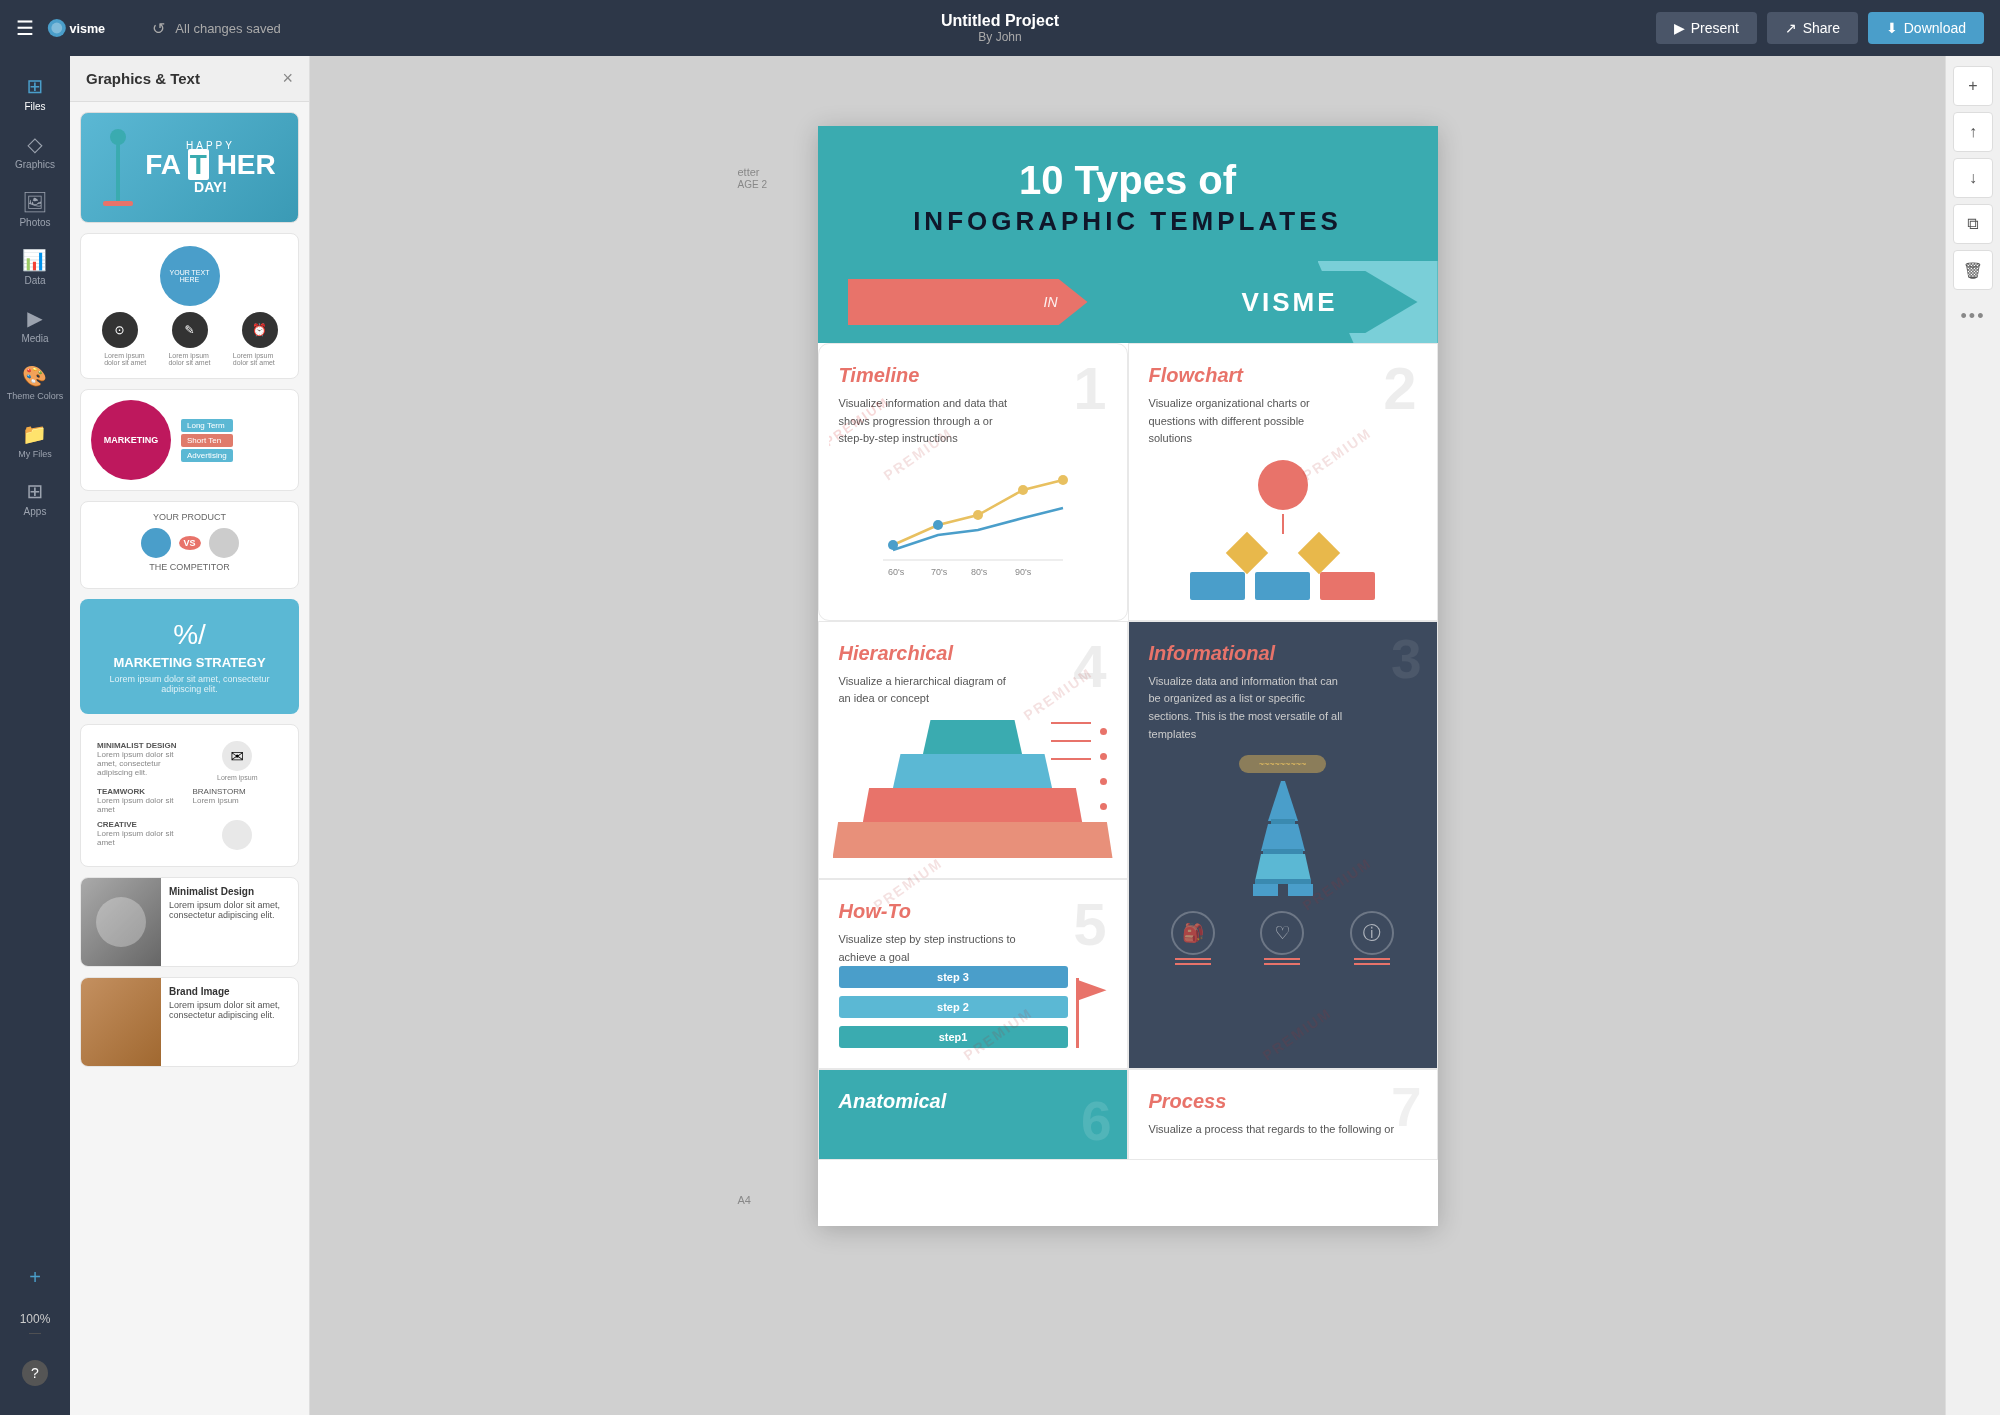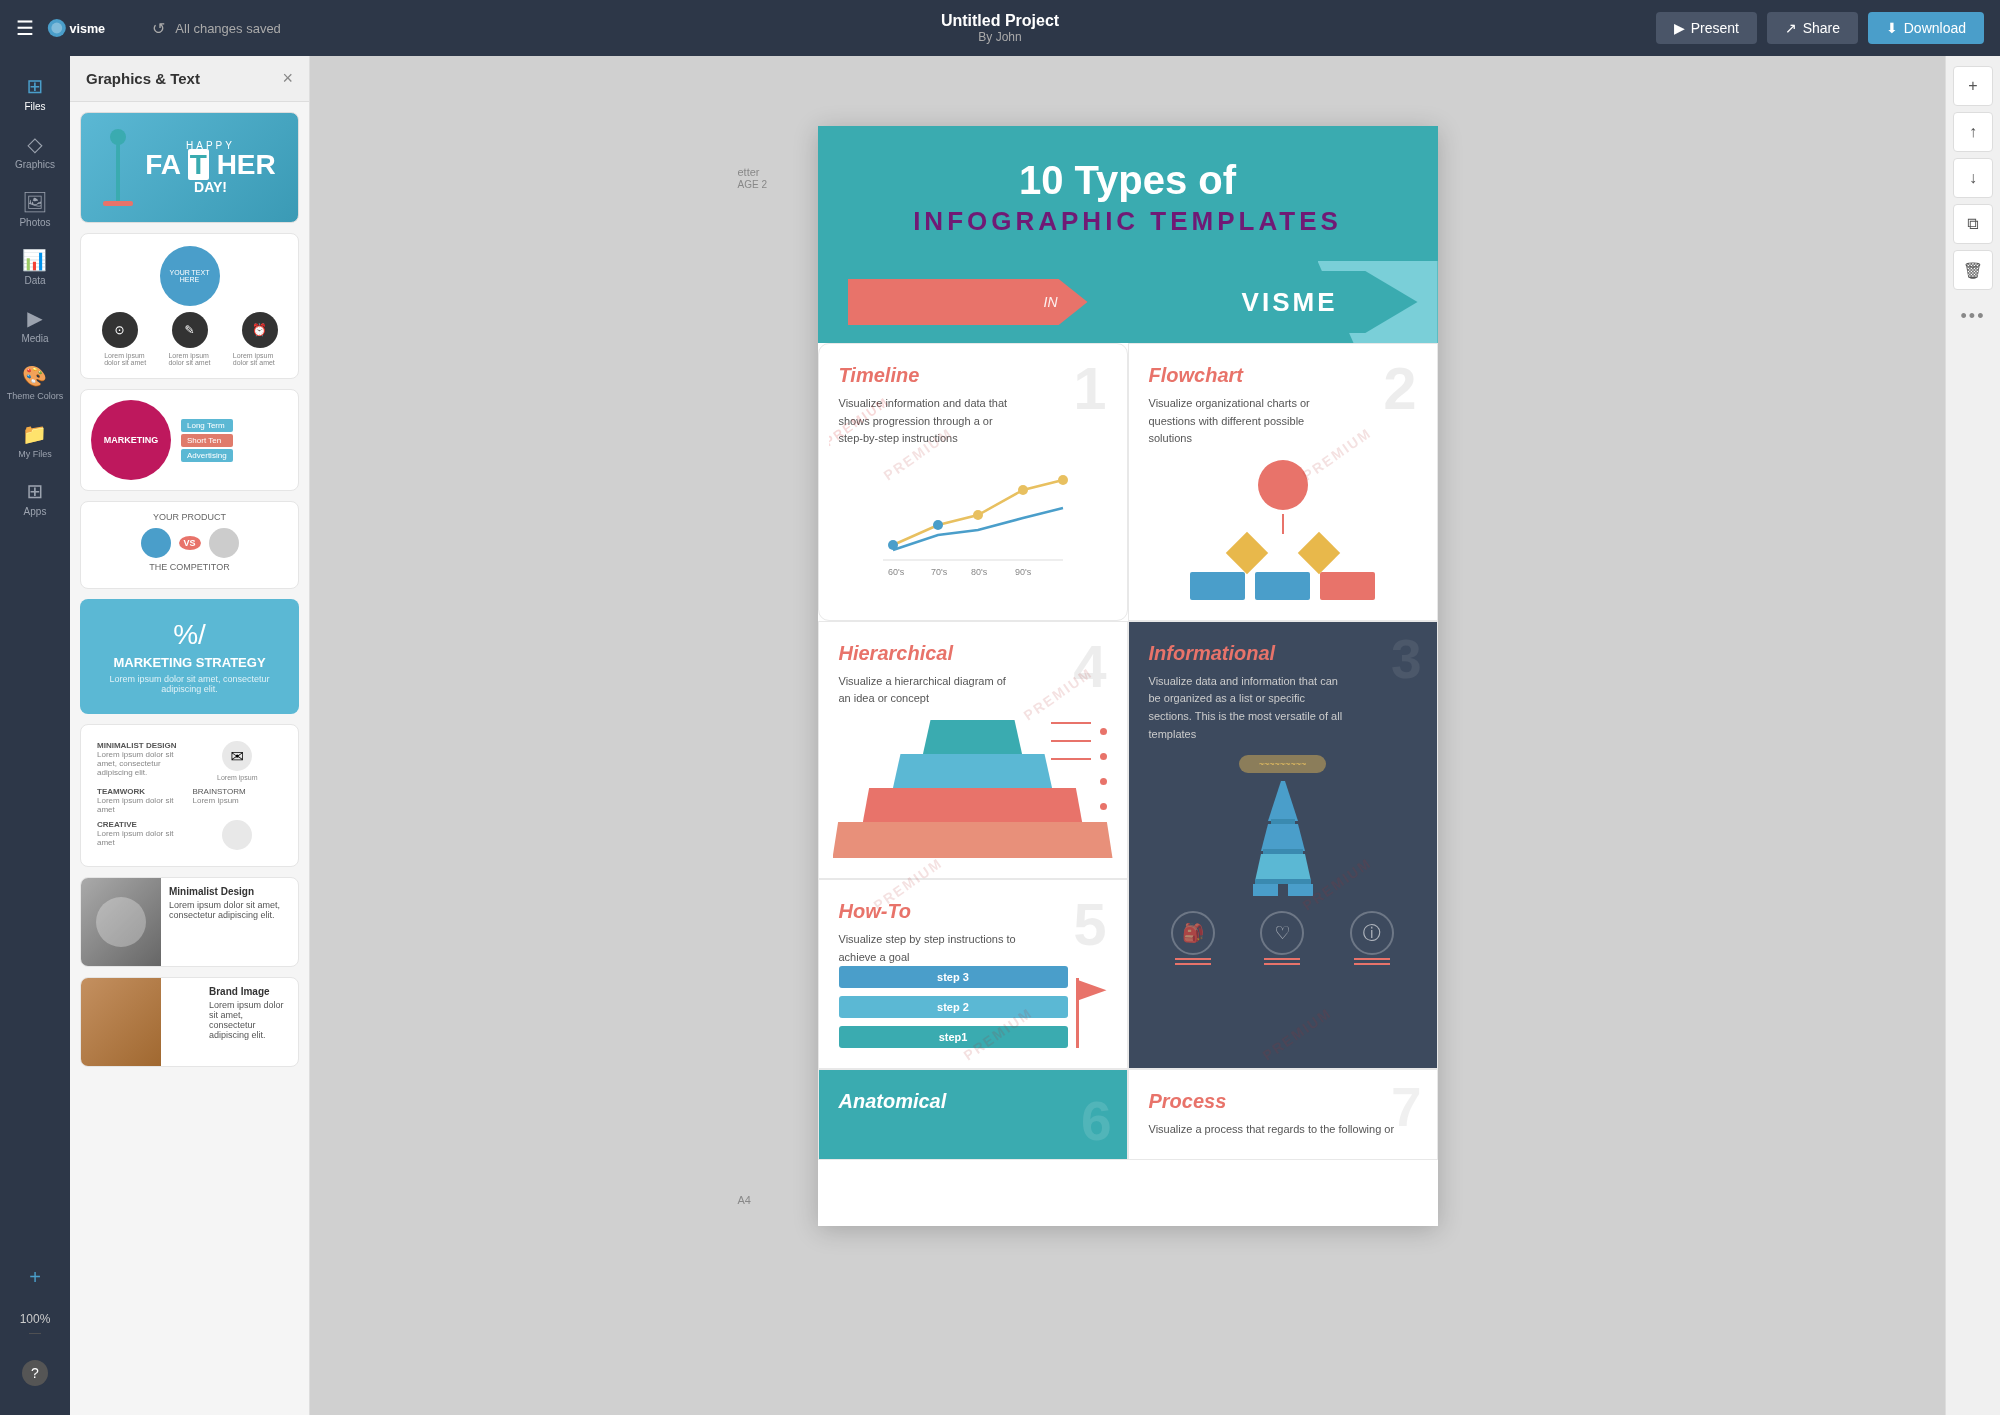--- a/index.html
+++ b/index.html
@@ -123,21 +123,21 @@
       display: flex; align-items: stretch; height: 90px;
     }
     .minimalist-img { width: 80px; background: #888; flex-shrink: 0; }
     .minimalist-content { padding: 8px; font-size: 9px; color: #555; }
     .minimalist-title { font-size: 10px; font-weight: 700; color: #333; margin-bottom: 3px; }
 
     
     .template-brand {
       background: #fff; border-radius: 8px; border: 1px solid #e5e5e5;
       overflow: hidden; margin-bottom: 10px; cursor: pointer;
-      display: flex; align-items: stretch; height: 90px; gap: 40px;
+      display: flex; align-items: stretch; height: 90px;
     }
     .brand-img { width: 80px; background: #c4956a; flex-shrink: 0; display: flex; align-items: center; justify-content: center; overflow: hidden; }
     .brand-content { padding: 8px; font-size: 9px; color: #555; }
     .brand-title { font-size: 10px; font-weight: 700; color: #333; margin-bottom: 3px; }
 
     
     #canvas-area {
       position: fixed; top: 56px; left: 310px; right: 55px; bottom: 0;
       background: #d0d0d0; overflow: auto; display: flex; align-items: flex-start; justify-content: center;
       padding: 40px;
@@ -462,21 +462,21 @@
       </div>
 
       <div class="infographic">
 
         <div style="width:100%;height:3px;border-top:2px dashed #ccc;position:absolute;top:0;"></div>
 
         <div class="infographic-header">
           <div style="font-size:40px;font-weight:900;color:#fff;line-height:1.1;">
             <span>10 Types of</span>
           </div>
-          <div style="font-size:26px;font-weight:700;letter-spacing:4px;color:#701a75;text-transform:uppercase;margin:4px 0;">
+          <div style="font-size:26px;font-weight:700;letter-spacing:4px;color:#0f172a;text-transform:uppercase;margin:4px 0;">
             <span>INFOGRAPHIC TEMPLATES</span>
           </div>
         </div>
 
         <div style="background:#3aabb0;padding:10px 0;position:relative;display:flex;align-items:center;justify-content:center;">
 
           <div style="position:absolute;right:0;top:0;bottom:0;width:120px;background:#7acfd8;clip-path:polygon(0 0,100% 0,100% 100%,30% 100%);"></div>
 
           <div style="width:580px;height:62px;background:#3aabb0;clip-path:polygon(0 0,91% 0,100% 50%,91% 100%,0 100%);display:flex;align-items:center;justify-content:flex-end;padding-right:80px;position:relative;z-index:2;">
             <span style="font-size:26px;font-weight:900;color:#fff;letter-spacing:3px;">VISME</span>

